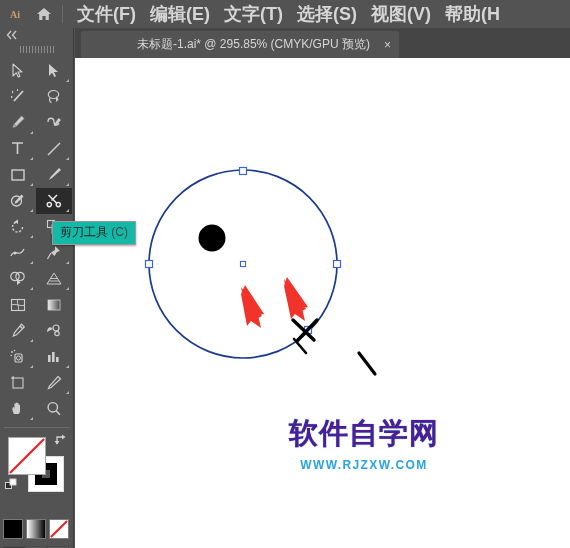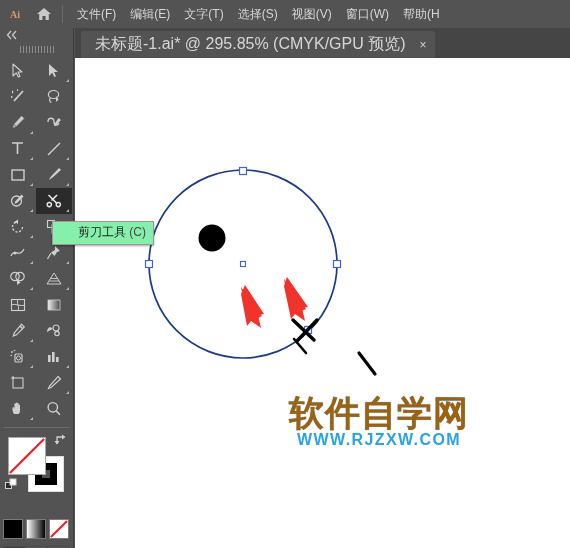--- a/index.html
+++ b/index.html
@@ -18,34 +18,34 @@
   }
   .ai-logo{
     width:30px;height:28px;display:flex;align-items:center;justify-content:center;
     color:#d49b6a;font-size:10px;font-weight:bold;letter-spacing:0px;
     font-family:"Liberation Serif","DejaVu Serif",serif;
   }
   .home-icon{width:28px;height:28px;display:flex;align-items:center;justify-content:center;}
   .menu-sep{width:1px;height:18px;background:#6a6a6a;margin:0 7px 0 4px;}
   .menu-items{display:flex;align-items:center;}
   .menu-item{
-    color:#d6d6d6;font-size:12px;padding:3px 7px;white-space:nowrap;cursor:default;
+    color:#d6d6d6;font-size:18px;padding:3px 7px;white-space:nowrap;cursor:default;font-weight:bold;
   }
 
   
   .tabbar{
     position:absolute;left:75px;top:28px;width:495px;height:30px;
     background:#454545;
   }
   .doc-tab{
     position:absolute;left:6px;top:3px;height:27px;
     background:#535353;display:flex;align-items:center;padding:0 8px 0 14px;
     border-top-left-radius:2px;border-top-right-radius:2px;
   }
-  .doc-tab-label{color:#d6d6d6;font-size:16px;white-space:nowrap;}
+  .doc-tab-label{color:#d6d6d6;font-size:12px;white-space:nowrap;margin-left:42px;}
   .doc-tab-close{
     color:#d0d0d0;font-size:12px;margin-left:14px;line-height:1;cursor:pointer;
   }
 
   
   .toolbar{
     position:absolute;left:0;top:28px;width:73px;height:520px;
     background:#535353;border-right:1px solid #3c3c3c;
   }
   .tb-collapse{
@@ -118,41 +118,42 @@
   
   .canvas-area{
     position:absolute;left:75px;top:58px;width:495px;height:490px;
     background:#ffffff;overflow:hidden;
   }
   .artwork{position:absolute;left:0;top:0;width:495px;height:490px;}
 
   
   .tooltip{
     position:absolute;left:52px;top:221px;
-    background:#86efac;border:1px solid #9a9a9a;
-    padding:2px 7px 3px 25px;
+    background:#14b8a6;border:1px solid #9a9a9a;
+    padding:2px 7px 3px 7px;
     font-size:12px;color:#1d1d1d;white-space:nowrap;
     box-shadow:0 1px 2px rgba(0,0,0,.35);
     z-index:30;
   }
   .tooltip .key{color:#4a4a4a;}
 
   
   .watermark{
     position:absolute;left:214px;top:337px;z-index:20;text-align:center;
     pointer-events:none;
   }
   .wm-main{
-    font-size:35px;font-weight:bold;color:#a16207;line-height:1;
+    font-size:29px;font-weight:bold;color:#4c1d95;line-height:1;
     letter-spacing:1px;
     text-shadow:0 0 1px #1a7fd4;
+    margin-top:24px;
   }
   .wm-sub{
-    font-size:16px;font-weight:bold;color:#2aa3e6;letter-spacing:1.4px;
-    margin-top:2px;line-height:1;
+    font-size:12px;font-weight:bold;color:#2aa3e6;letter-spacing:1.4px;
+    margin-top:11px;line-height:1;
   }
 </style>
 </head>
 <body>
 
 <div class="app">
 
   <div class="menubar">
     <div class="ai-logo">Ai</div>
     <div class="home-icon">
@@ -160,21 +161,20 @@
         <path d="M8 2 L15 8 L12.8 8 L12.8 14 L9.6 14 L9.6 10 L6.4 10 L6.4 14 L3.2 14 L3.2 8 L1 8 Z" fill="#c9c9c9"></path>
       </svg>
     </div>
     <div class="menu-sep"></div>
     <div class="menu-items">
       <div class="menu-item">文件(F)</div>
       <div class="menu-item">编辑(E)</div>
       <div class="menu-item">文字(T)</div>
       <div class="menu-item">选择(S)</div>
       <div class="menu-item">视图(V)</div>
-      <div class="menu-item">窗口(W)</div>
       <div class="menu-item">帮助(H</div>
     </div>
   </div>
 
   <div class="tabbar">
     <div class="doc-tab">
       <span class="doc-tab-label">未标题-1.ai* @ 295.85% (CMYK/GPU 预览)</span>
       <span class="doc-tab-close">×</span>
     </div>
   </div>

